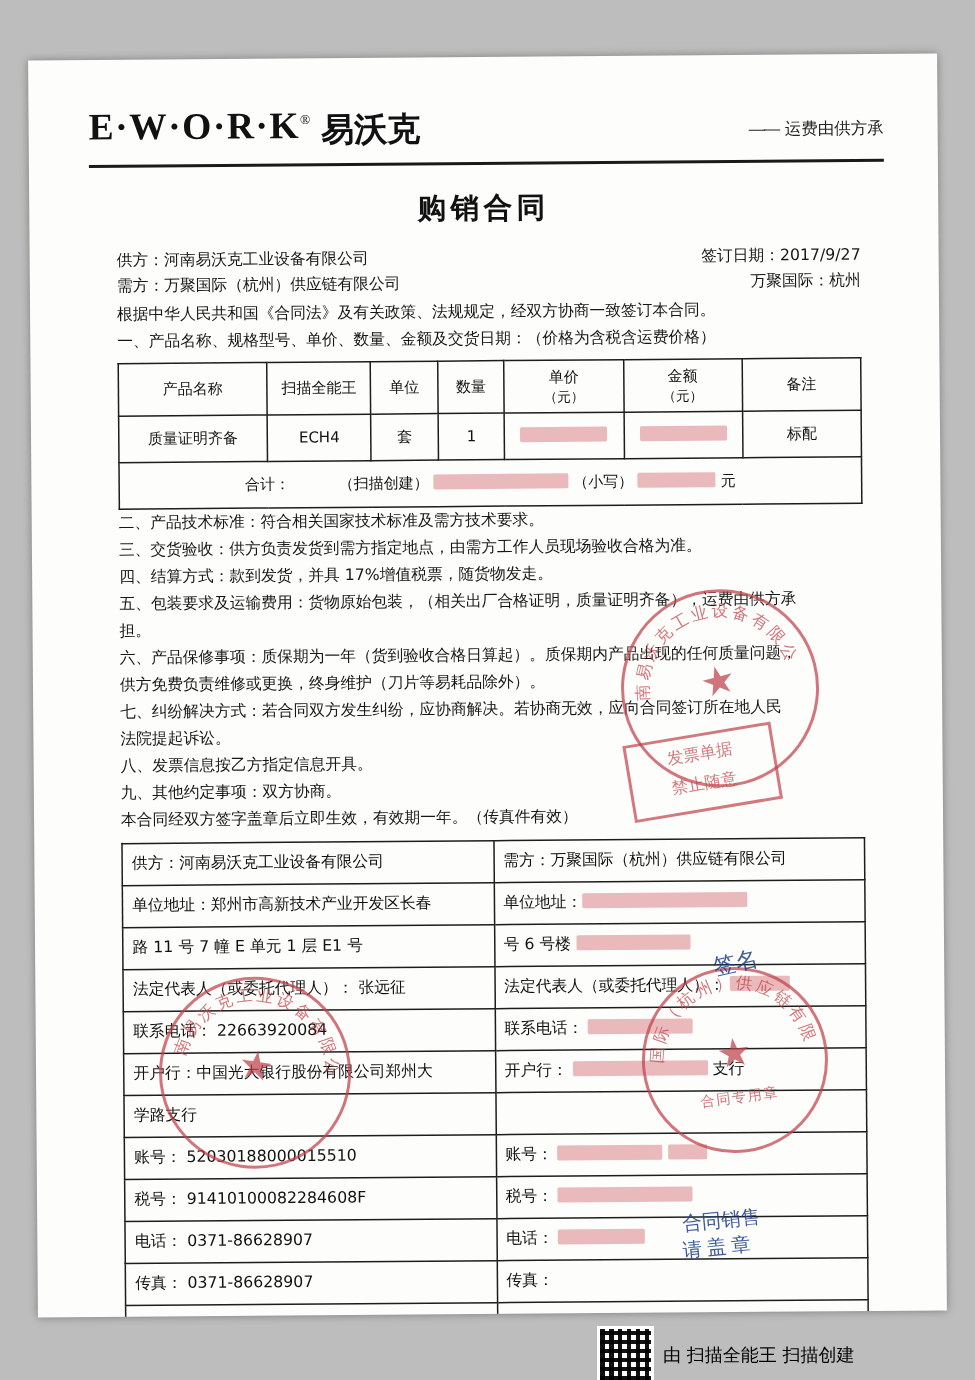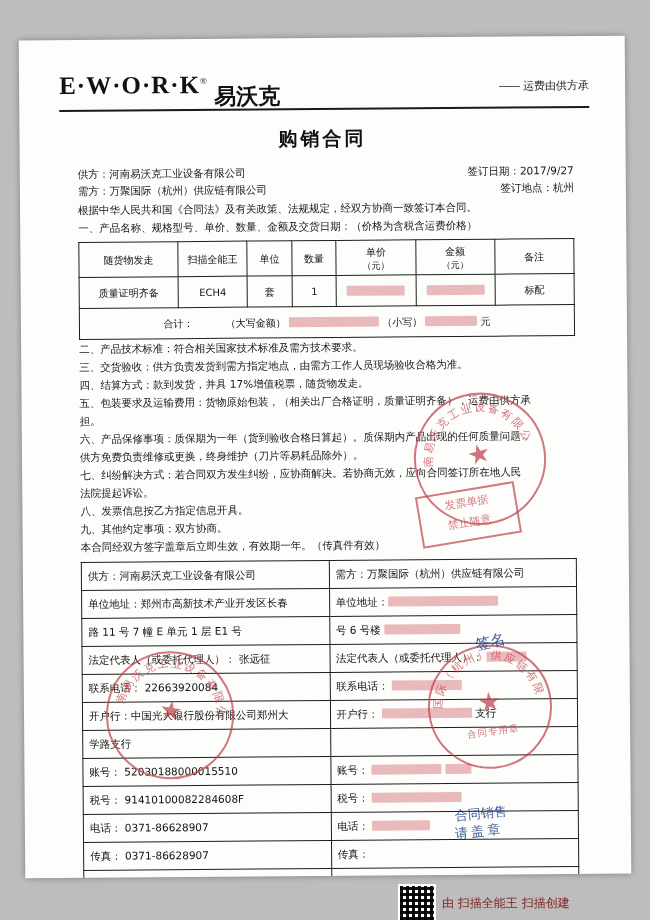--- a/index.html
+++ b/index.html
@@ -54,21 +54,21 @@
     letter-spacing: 1px;
     color: #111;
   }
   .logo .reg {
     font-size: 9px;
     vertical-align: super;
     font-weight: normal;
   }
   .logo-cn {
     position: absolute;
-    left: 155px; top: 11px;
+    left: 155px; top: 1px;
     font-size: 22px;
     font-weight: bold;
     color: #111;
     font-family: "DejaVu Sans", sans-serif;
   }
   .slogan {
     position: absolute;
     right: 0; top: 10px;
     font-size: 11px;
     color: #222;
@@ -258,21 +258,21 @@
   .qr {
     width: 34px; height: 34px;
     background:
       repeating-linear-gradient(90deg,#111 0 3px,#fff 3px 6px),
       repeating-linear-gradient(0deg,#111 0 3px,#fff 3px 6px);
     background-blend-mode: multiply;
     border: 2px solid #fff;
   }
   .footer-txt {
     font-size: 12px;
-    color: #7f1d1d;
+    color: #000000;
     font-family: "DejaVu Sans", sans-serif;
     white-space: nowrap;
   }
 </style>
 </head>
 <body>
 
 <div class="page">
   <div class="sheet">
     <div class="inner">
@@ -291,39 +291,39 @@
       <div class="title">购销合同</div>
 
       <div class="body">
 
         <div class="row2">
           <span class="l">供方：河南易沃克工业设备有限公司</span>
           <span class="r">签订日期：2017/9/27</span>
         </div>
         <div class="row2">
           <span class="l">需方：万聚国际（杭州）供应链有限公司</span>
-          <span class="r">签订地点：杭州</span>
+          <span class="r">万聚国际：杭州</span>
         </div>
 
         <div class="para">根据中华人民共和国《合同法》及有关政策、法规规定，经双方协商一致签订本合同。</div>
         <div class="clause">一、产品名称、规格型号、单价、数量、金额及交货日期：（价格为含税含运费价格）</div>
 
         <table class="goods">
           <colgroup>
             <col style="width:20%">
               <col style="width:14%">
               <col style="width:9%">
               <col style="width:9%">
             <col style="width:16%">
               <col style="width:16%">
               <col style="width:16%">
           </colgroup>
           <tbody>
               <tr>
-            <th><span>随货物发走</span></th>
+            <th><span>产品名称</span></th>
             <th><span>扫描全能王</span></th>
             <th><span>单位</span></th>
             <th><span>数量</span></th>
             <th>
               <span>单价</span>
               <span class="sub">（元）</span>
             </th>
             <th>
               <span>金额</span>
               <span class="sub">（元）</span>
@@ -336,21 +336,21 @@
             <td>套</td>
             <td>1</td>
             <td><span class="redact w58"></span></td>
             <td><span class="redact w58"></span></td>
             <td>标配</td>
           </tr>
           <tr class="total-row">
             <td colspan="7">
               <span>合计：</span>
               <span style="display:inline-block;width:26px"></span>
-              <span>（大写金额）</span>
+              <span>（扫描创建）</span>
               <span class="redact w90"></span>
               <span>（小写）</span>
               <span class="redact w52"></span>
               <span>元</span>
             </td>
           </tr>
         </tbody>
           </table>
 
         <div class="clause">二、产品技术标准：符合相关国家技术标准及需方技术要求。</div>

